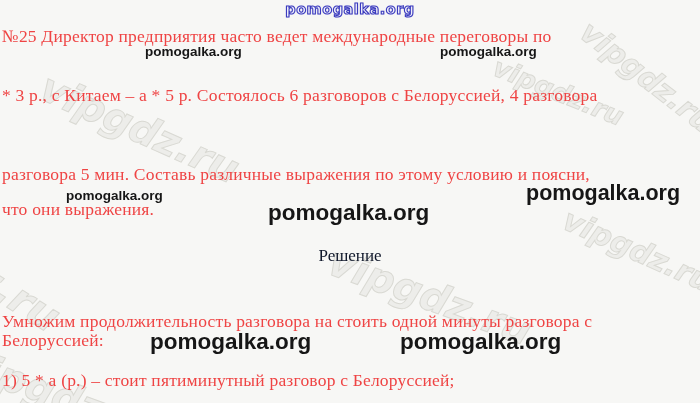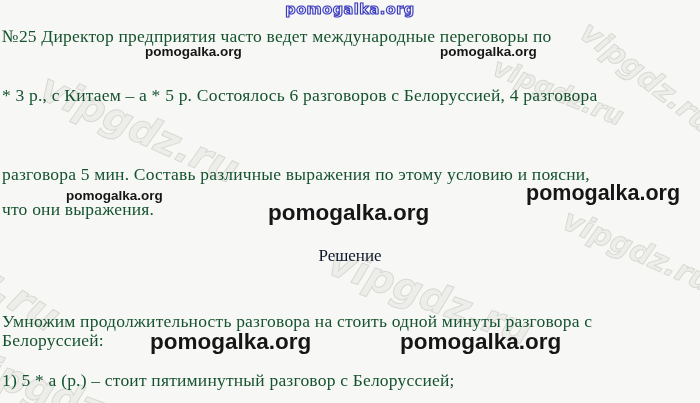--- a/index.html
+++ b/index.html
@@ -12,21 +12,21 @@
     overflow: hidden;
     font-family: "Liberation Serif", serif;
   }
   
   .tl {
     position: absolute;
     left: 2px;
     white-space: nowrap;
     font-size: 17.5px;
     letter-spacing: 0.2px;
-    color: #14532d;
+    color: #ef4444;
     z-index: 2;
   }
   .heading {
     position: absolute;
     left: 0;
     width: 100%;
     text-align: center;
     font-size: 17px;
     color: #0f172a;
     z-index: 2;

